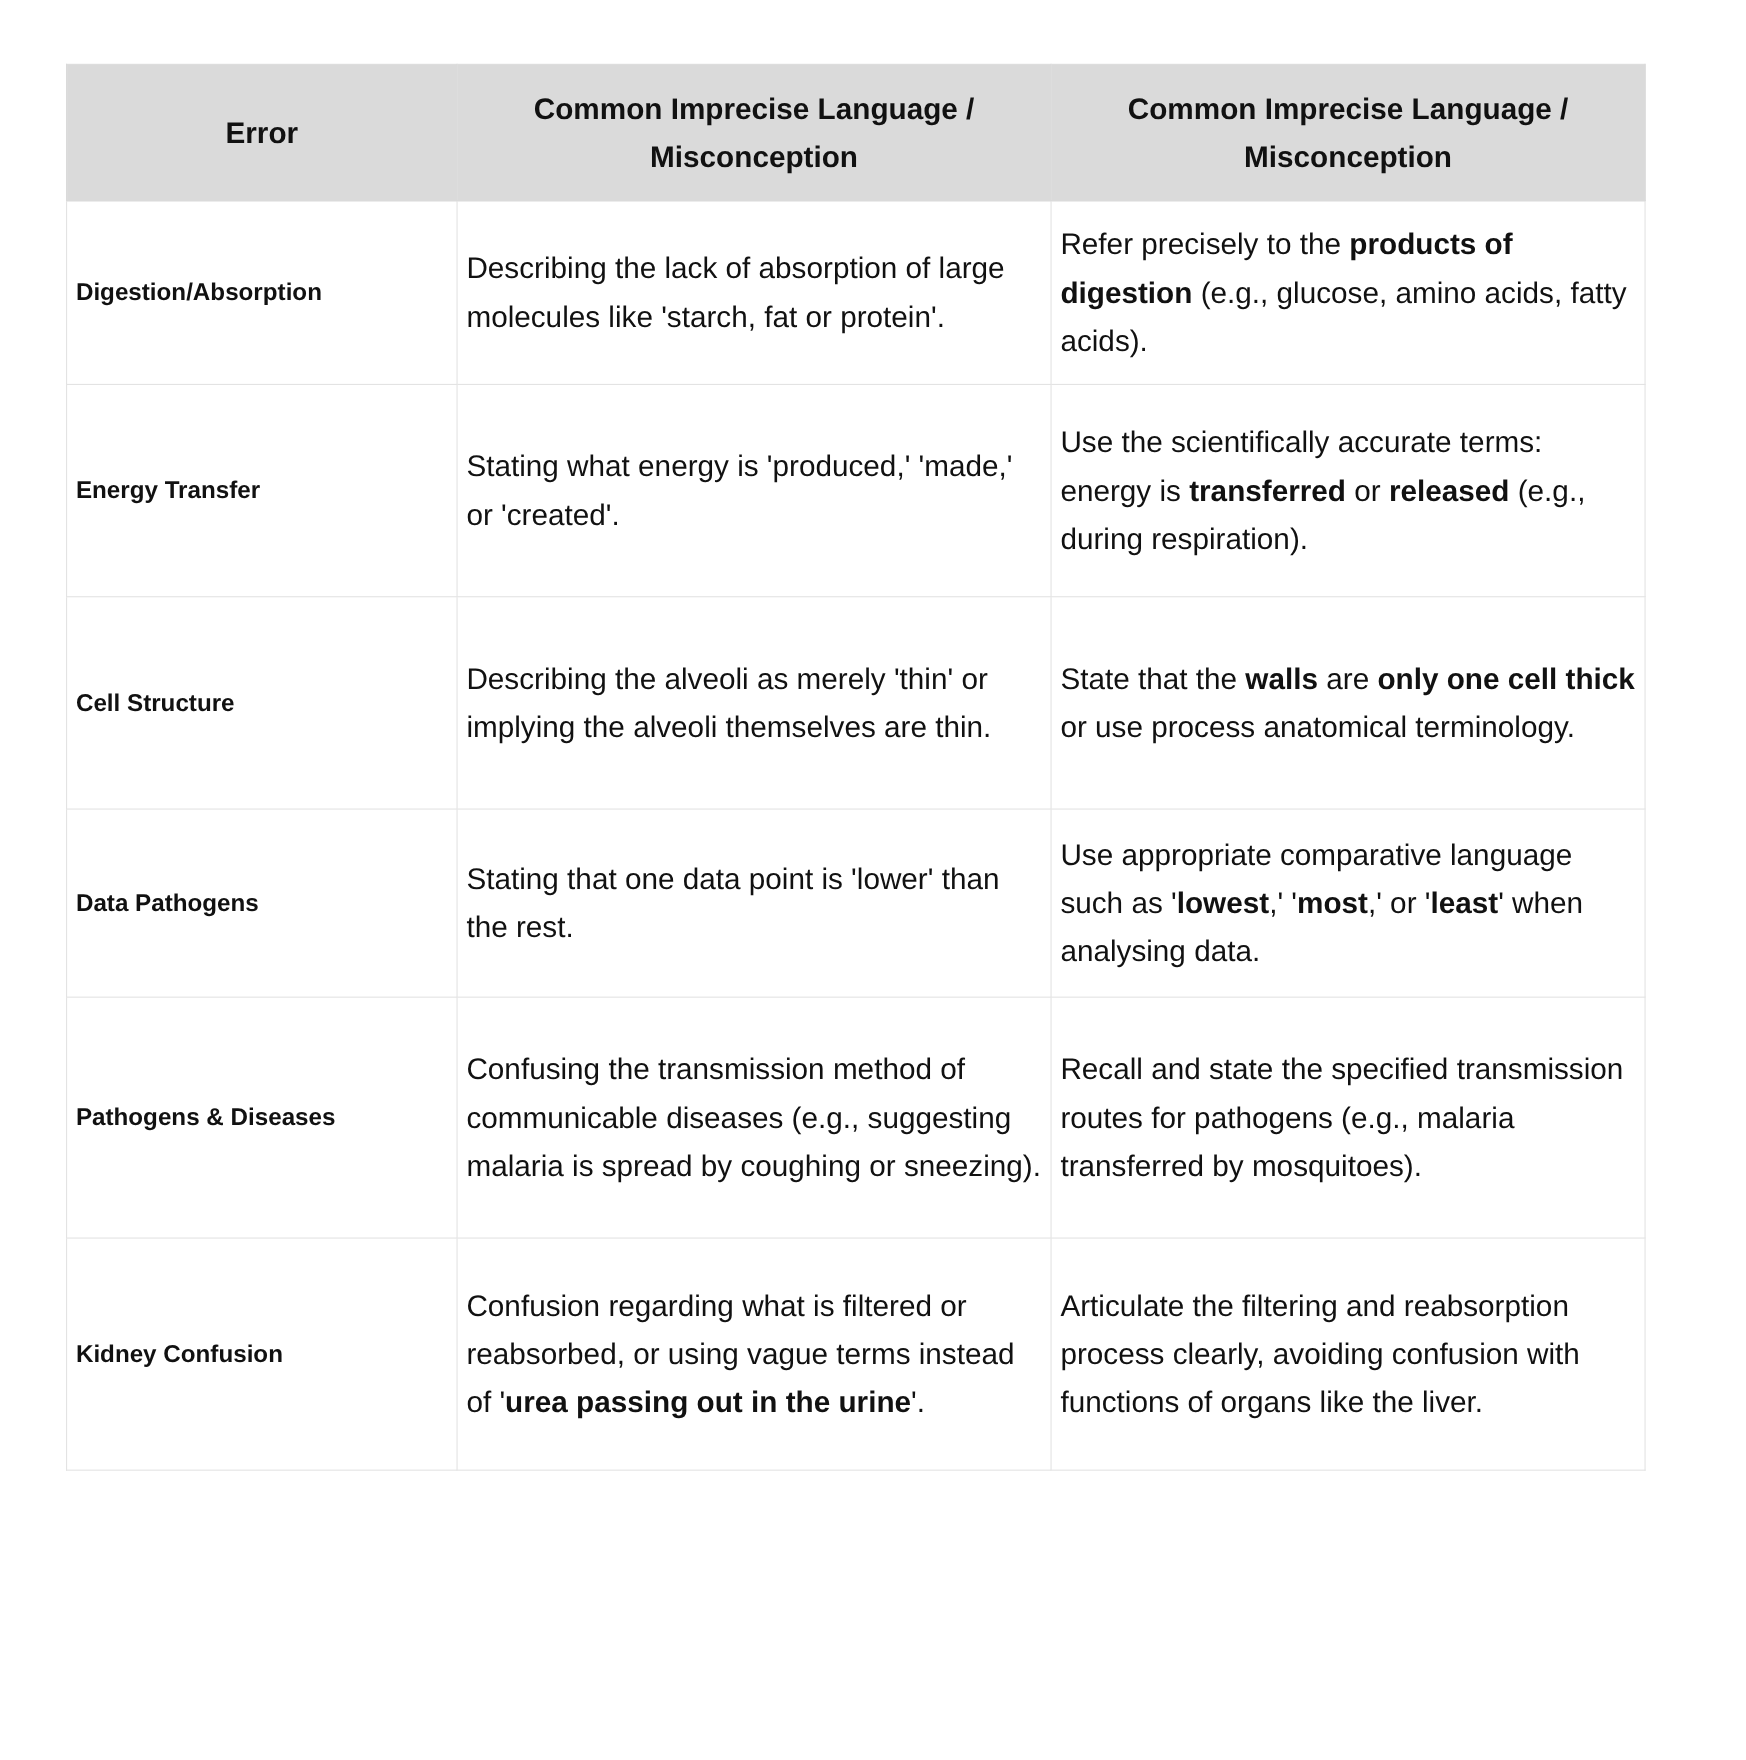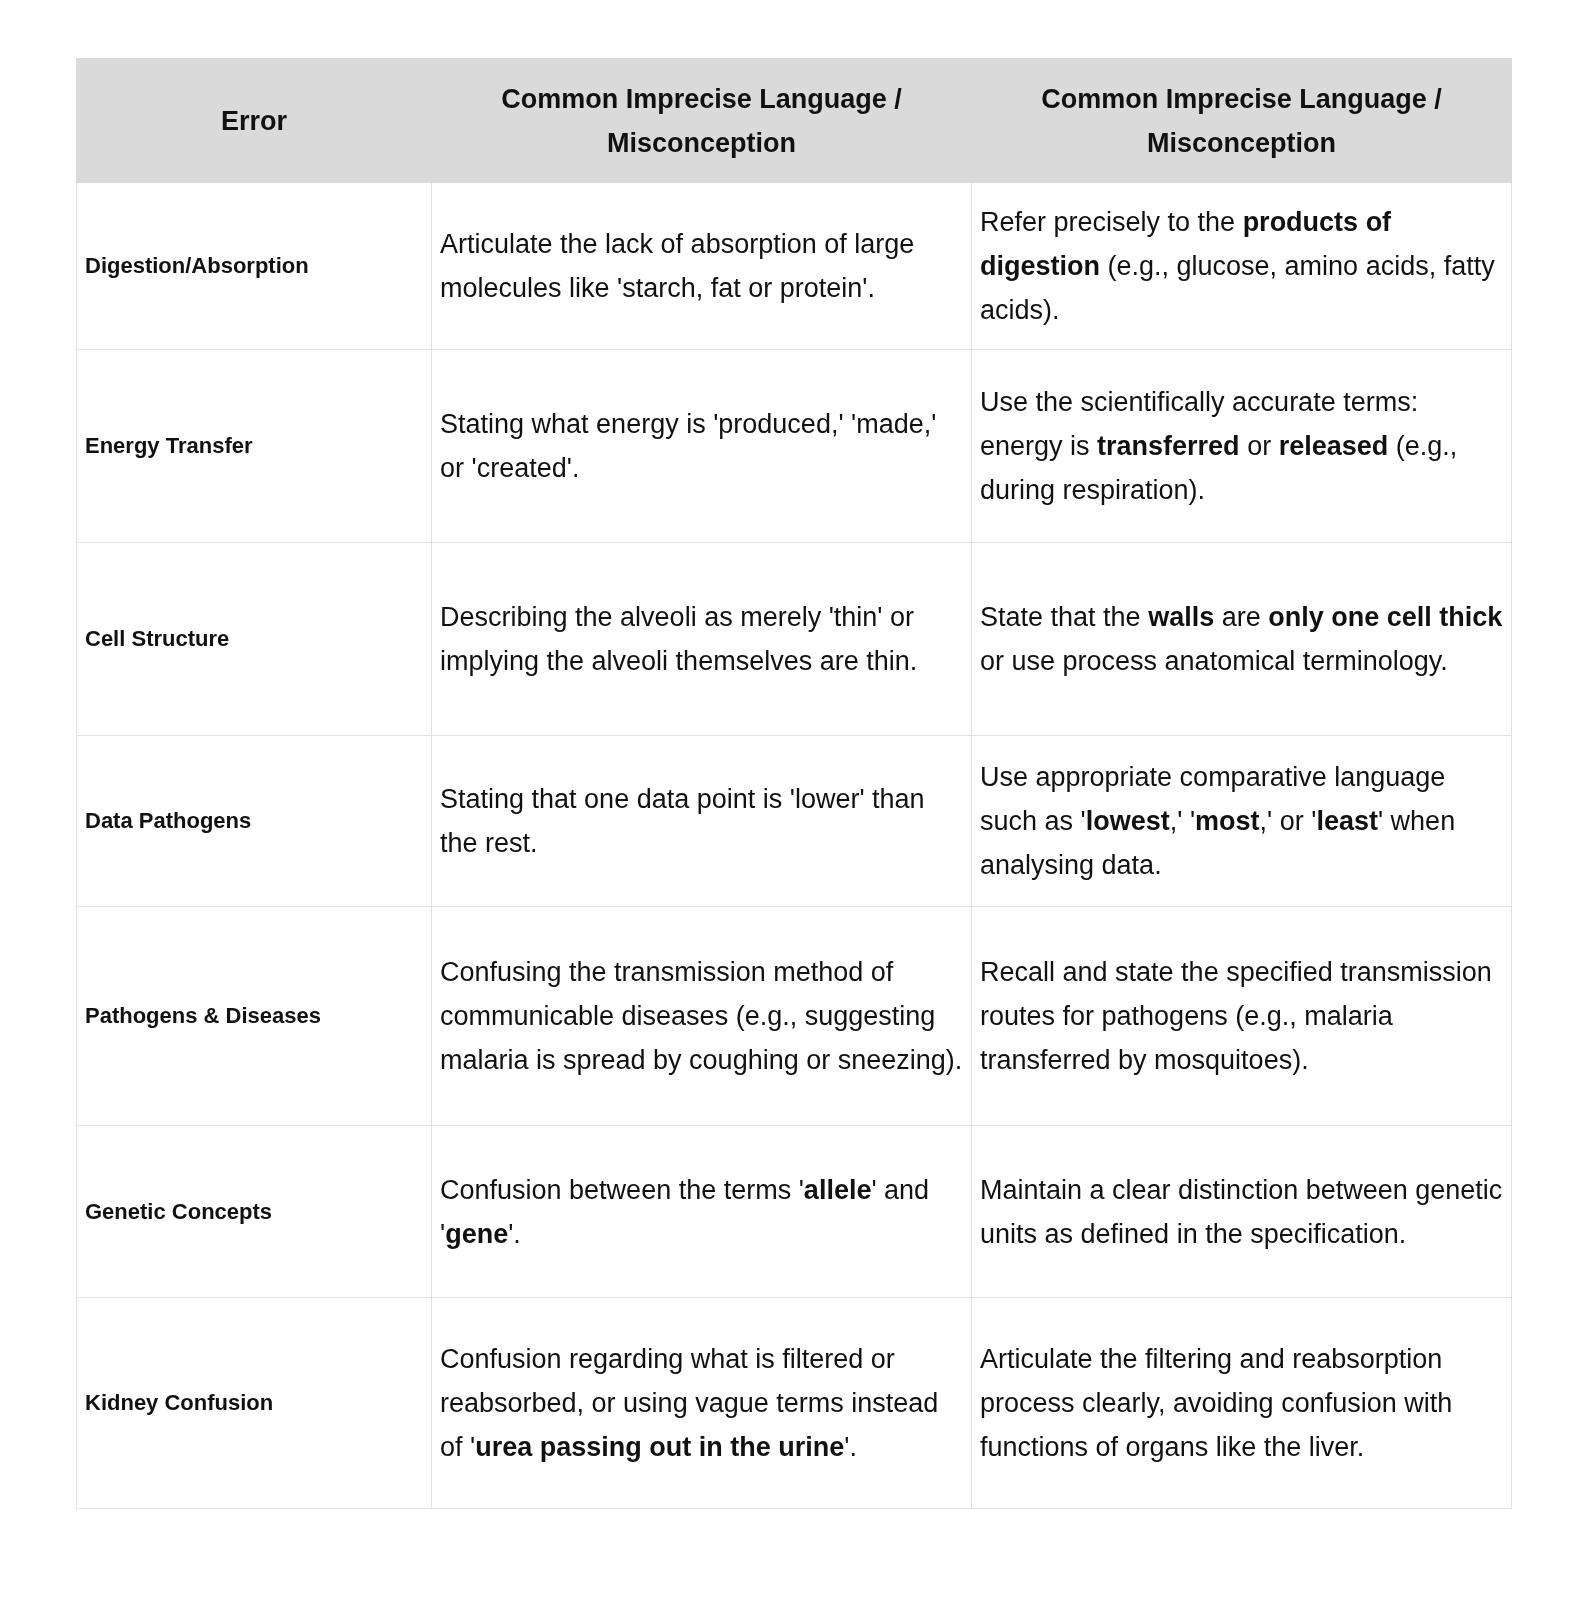--- a/index.html
+++ b/index.html
@@ -1,18 +1,18 @@
 <!DOCTYPE html>
 <html><head>
 <meta charset="utf-8">
 <style>
   html, body { margin: 0; padding: 0; background: #ffffff; }
   body { width: 1587px; height: 1600px; position: relative; font-family: "Liberation Sans", "DejaVu Sans", sans-serif; color: #111111; }
   table.main {
-    position: absolute; left: 76px; top: 58px; width: 1435px;
+    position: absolute; left: 60px; top: 58px; width: 1435px;
     border-collapse: collapse; table-layout: fixed;
   }
   col.c1 { width: 355px; }
   col.c2 { width: 540px; }
   col.c3 { width: 540px; }
   th {
     background: #dadada; font-weight: bold; font-size: 27px; line-height: 44px;
     text-align: center; vertical-align: middle; height: 124px; padding: 0 14px;
     border: 1px solid #dadada; box-sizing: border-box;
   }
@@ -42,21 +42,21 @@
   <thead>
     <tr>
       <th>Error</th>
       <th>Common Imprecise Language / Misconception</th>
       <th>Common Imprecise Language / Misconception</th>
     </tr>
   </thead>
   <tbody>
     <tr class="r1">
       <td class="err">Digestion/Absorption</td>
-      <td><span>Articulate the lack of absorption of large molecules like 'starch, fat or protein'.</span></td>
+      <td><span>Describing the lack of absorption of large molecules like 'starch, fat or protein'.</span></td>
       <td><span>Refer precisely to the </span><b>products of digestion</b><span> (e.g., glucose, amino acids, fatty acids).</span></td>
     </tr>
     <tr class="r2">
       <td class="err">Energy Transfer</td>
       <td><span>Stating what energy is 'produced,' 'made,' or 'created'.</span></td>
       <td><span>Use the scientifically accurate terms: energy is </span><b>transferred</b><span> or </span><b>released</b><span> (e.g., during respiration).</span></td>
     </tr>
     <tr class="r3">
       <td class="err">Cell Structure</td>
       <td><span>Describing the alveoli as merely 'thin' or implying the alveoli themselves are thin.</span></td>
@@ -65,24 +65,19 @@
     <tr class="r4">
       <td class="err">Data Pathogens</td>
       <td><span>Stating that one data point is 'lower' than the rest.</span></td>
       <td><span>Use appropriate comparative language such as '</span><b>lowest</b><span>,' '</span><b>most</b><span>,' or '</span><b>least</b><span>' when analysing data.</span></td>
     </tr>
     <tr class="r5">
       <td class="err">Pathogens &amp; Diseases</td>
       <td><span>Confusing the transmission method of communicable diseases (e.g., suggesting malaria is spread by coughing or sneezing).</span></td>
       <td><span>Recall and state the specified transmission routes for pathogens (e.g., malaria transferred by mosquitoes).</span></td>
     </tr>
-    <tr class="r6">
-      <td class="err">Genetic Concepts</td>
-      <td><span>Confusion between the terms '</span><b>allele</b><span>' and '</span><b>gene</b><span>'.</span></td>
-      <td><span>Maintain a clear distinction between genetic units as defined in the specification.</span></td>
-    </tr>
     <tr class="r7">
       <td class="err">Kidney Confusion</td>
       <td><span>Confusion regarding what is filtered or reabsorbed, or using vague terms instead of '</span><b>urea passing out in the urine</b><span>'.</span></td>
       <td><span>Articulate the filtering and reabsorption process clearly, avoiding confusion with functions of organs like the liver.</span></td>
     </tr>
   </tbody>
 </table>
 
 </body></html>

